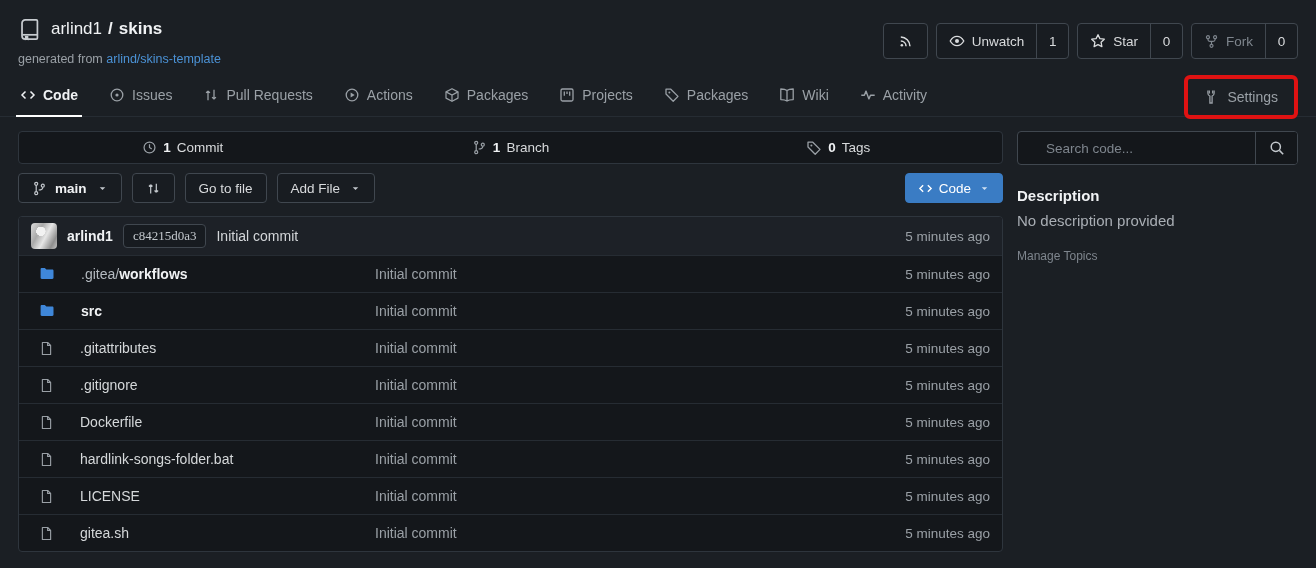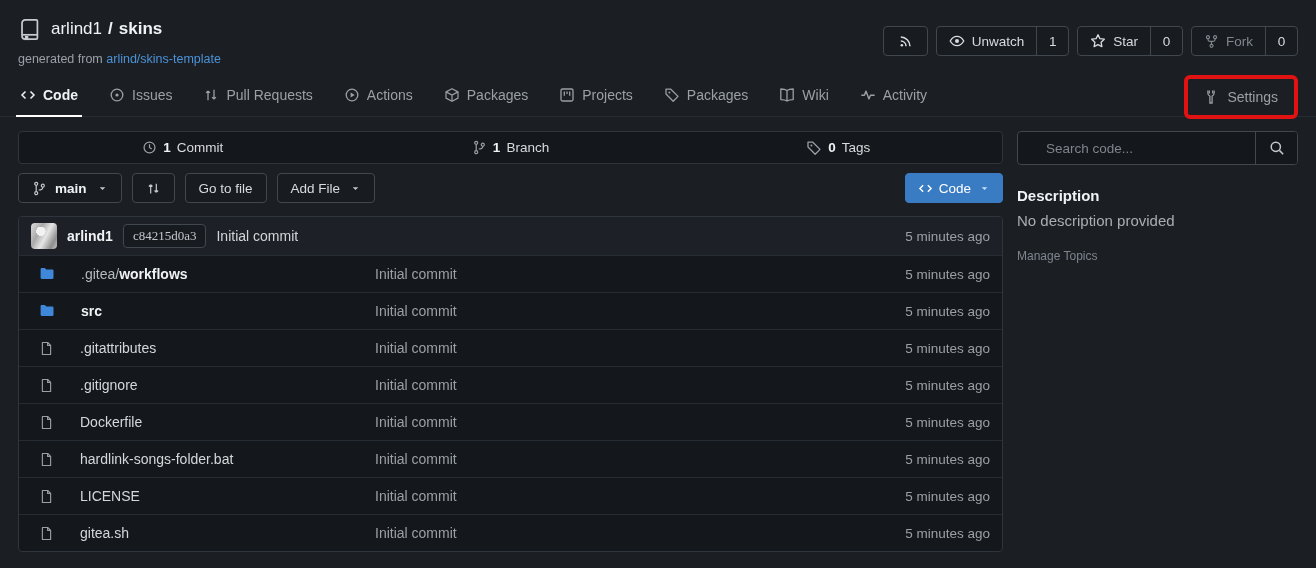--- a/index.html
+++ b/index.html
@@ -32,21 +32,21 @@
 
   
   .repo-header{padding:12px 18px 0 18px;}
   .title-row{display:flex;align-items:center;height:34px;}
   .repo-icon{color:#c8ccd0;margin-right:10px;}
   .repo-title{font-size:17px;color:var(--bright);display:flex;align-items:baseline;gap:6px;}
   .repo-title .owner{font-weight:400;}
   .repo-title .slash{font-weight:700;}
   .repo-title .name{font-weight:700;text-align:center;}
   .header-actions{margin-left:auto;display:flex;gap:8px;}
-  .seg-btn{display:flex;align-items:stretch;height:30px;border:1px solid var(--btn-border);
+  .seg-btn{display:flex;align-items:stretch;height:36px;border:1px solid var(--btn-border);
     border-radius:4px;background:var(--btn-bg);overflow:hidden;cursor:pointer;margin-top:24px;}
   .seg-btn .main-part{display:flex;align-items:center;gap:7px;padding:0 12px;font-size:13.5px;color:var(--text);}
   .seg-btn .count-part{display:flex;align-items:center;justify-content:center;min-width:32px;
     border-left:1px solid var(--btn-border);font-size:13.5px;color:var(--text);padding:0 10px;}
   .seg-btn.icon-only .main-part{padding:0 14px;}
   .seg-btn .disabled-label{color:var(--muted2);}
   .gen-line{margin-top:6px;font-size:12.5px;color:var(--muted);}
   .gen-line a{color:var(--link);text-decoration:none;cursor:pointer;}
 
   

